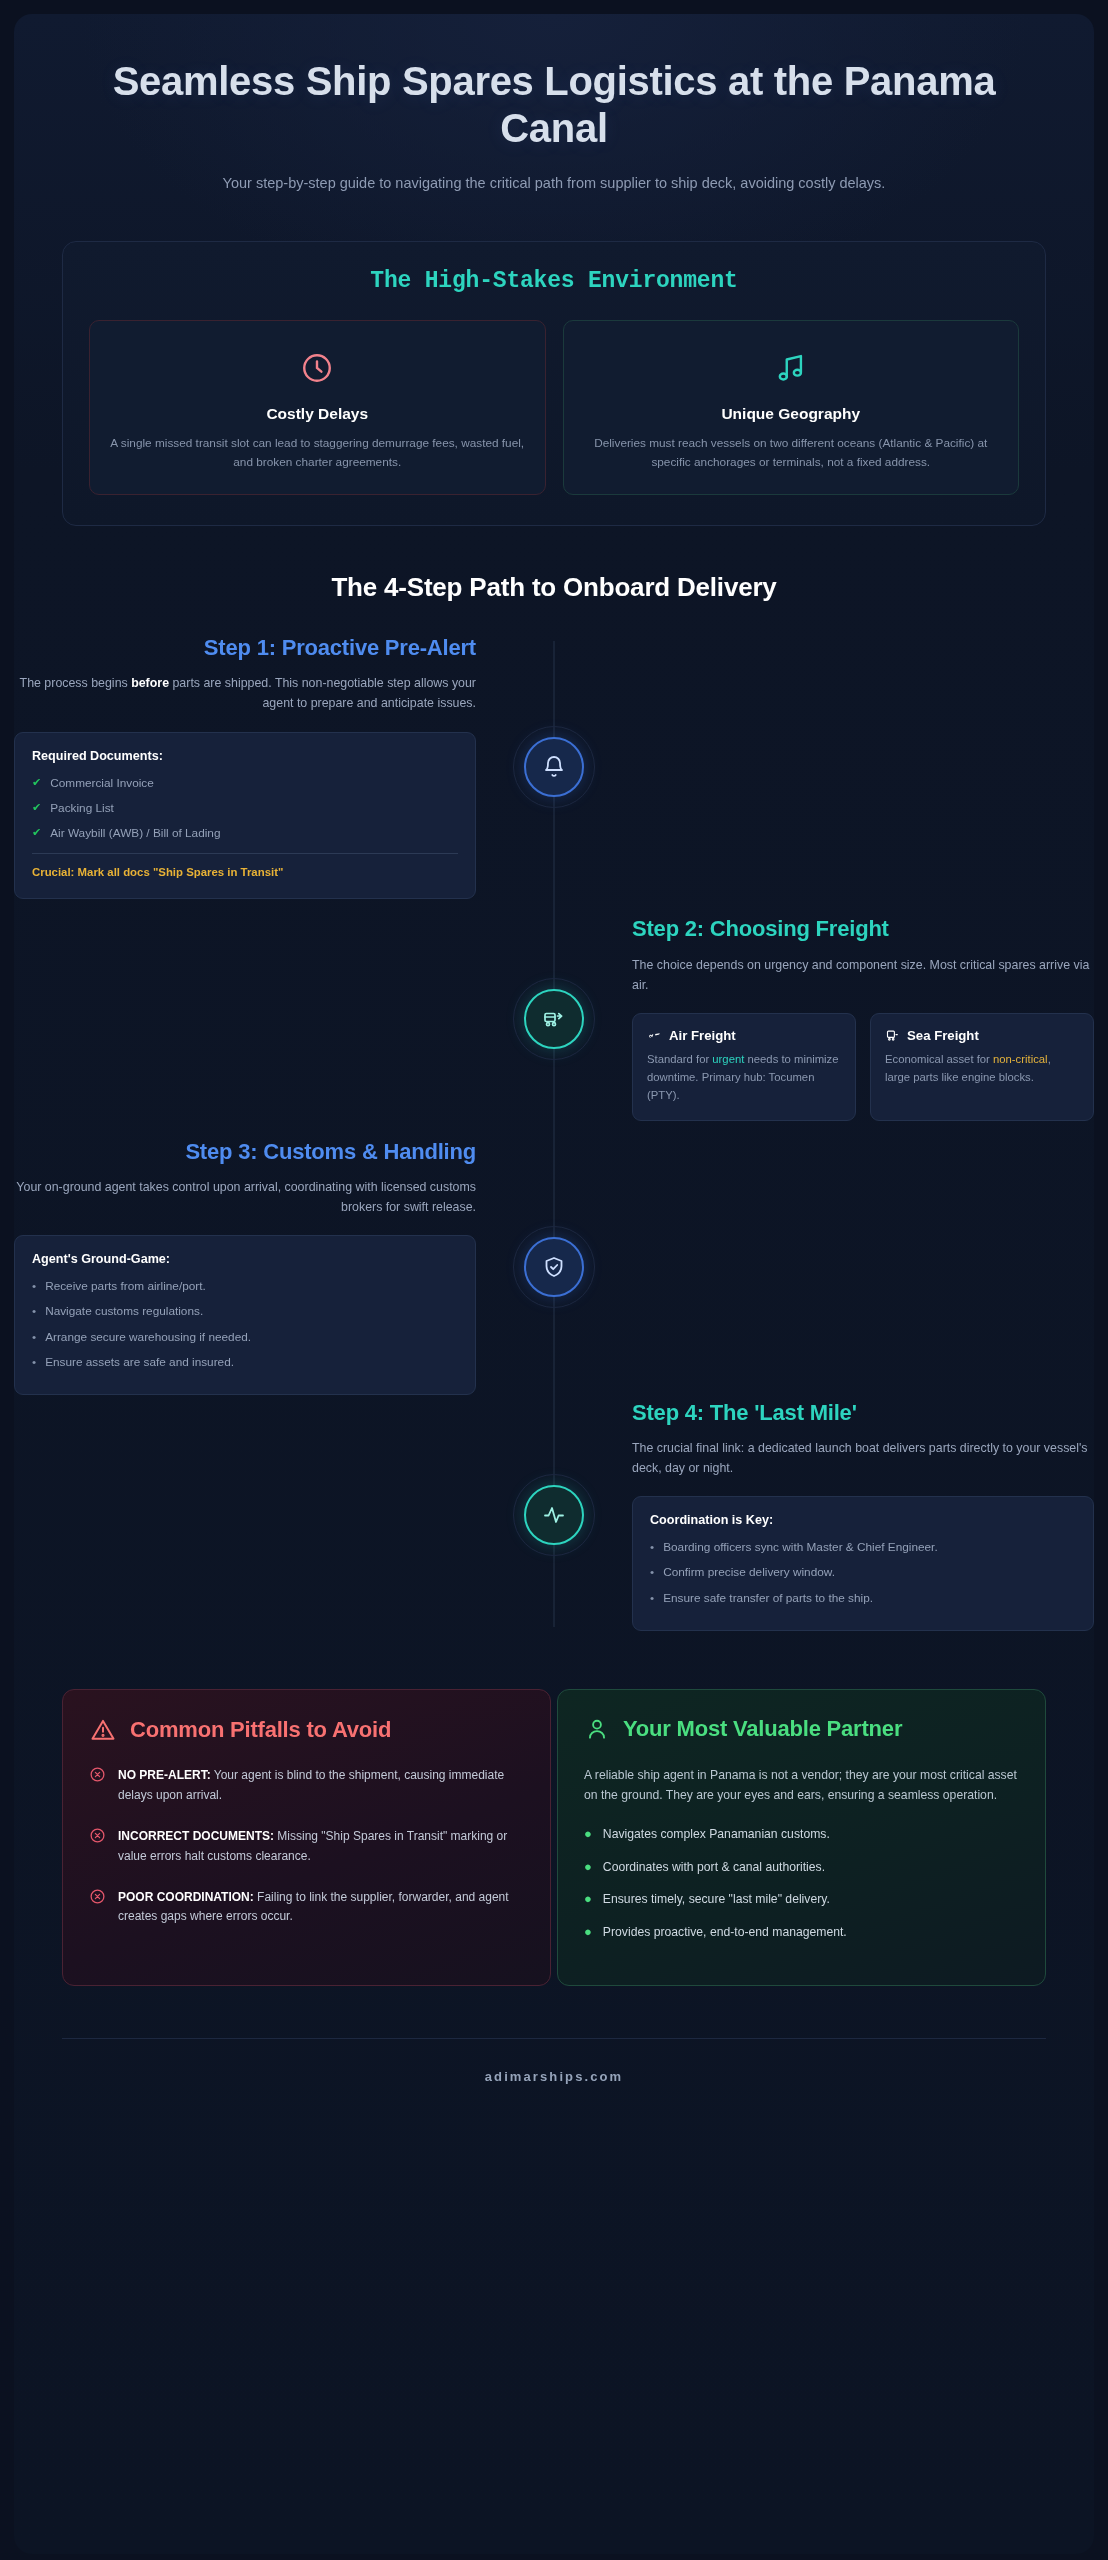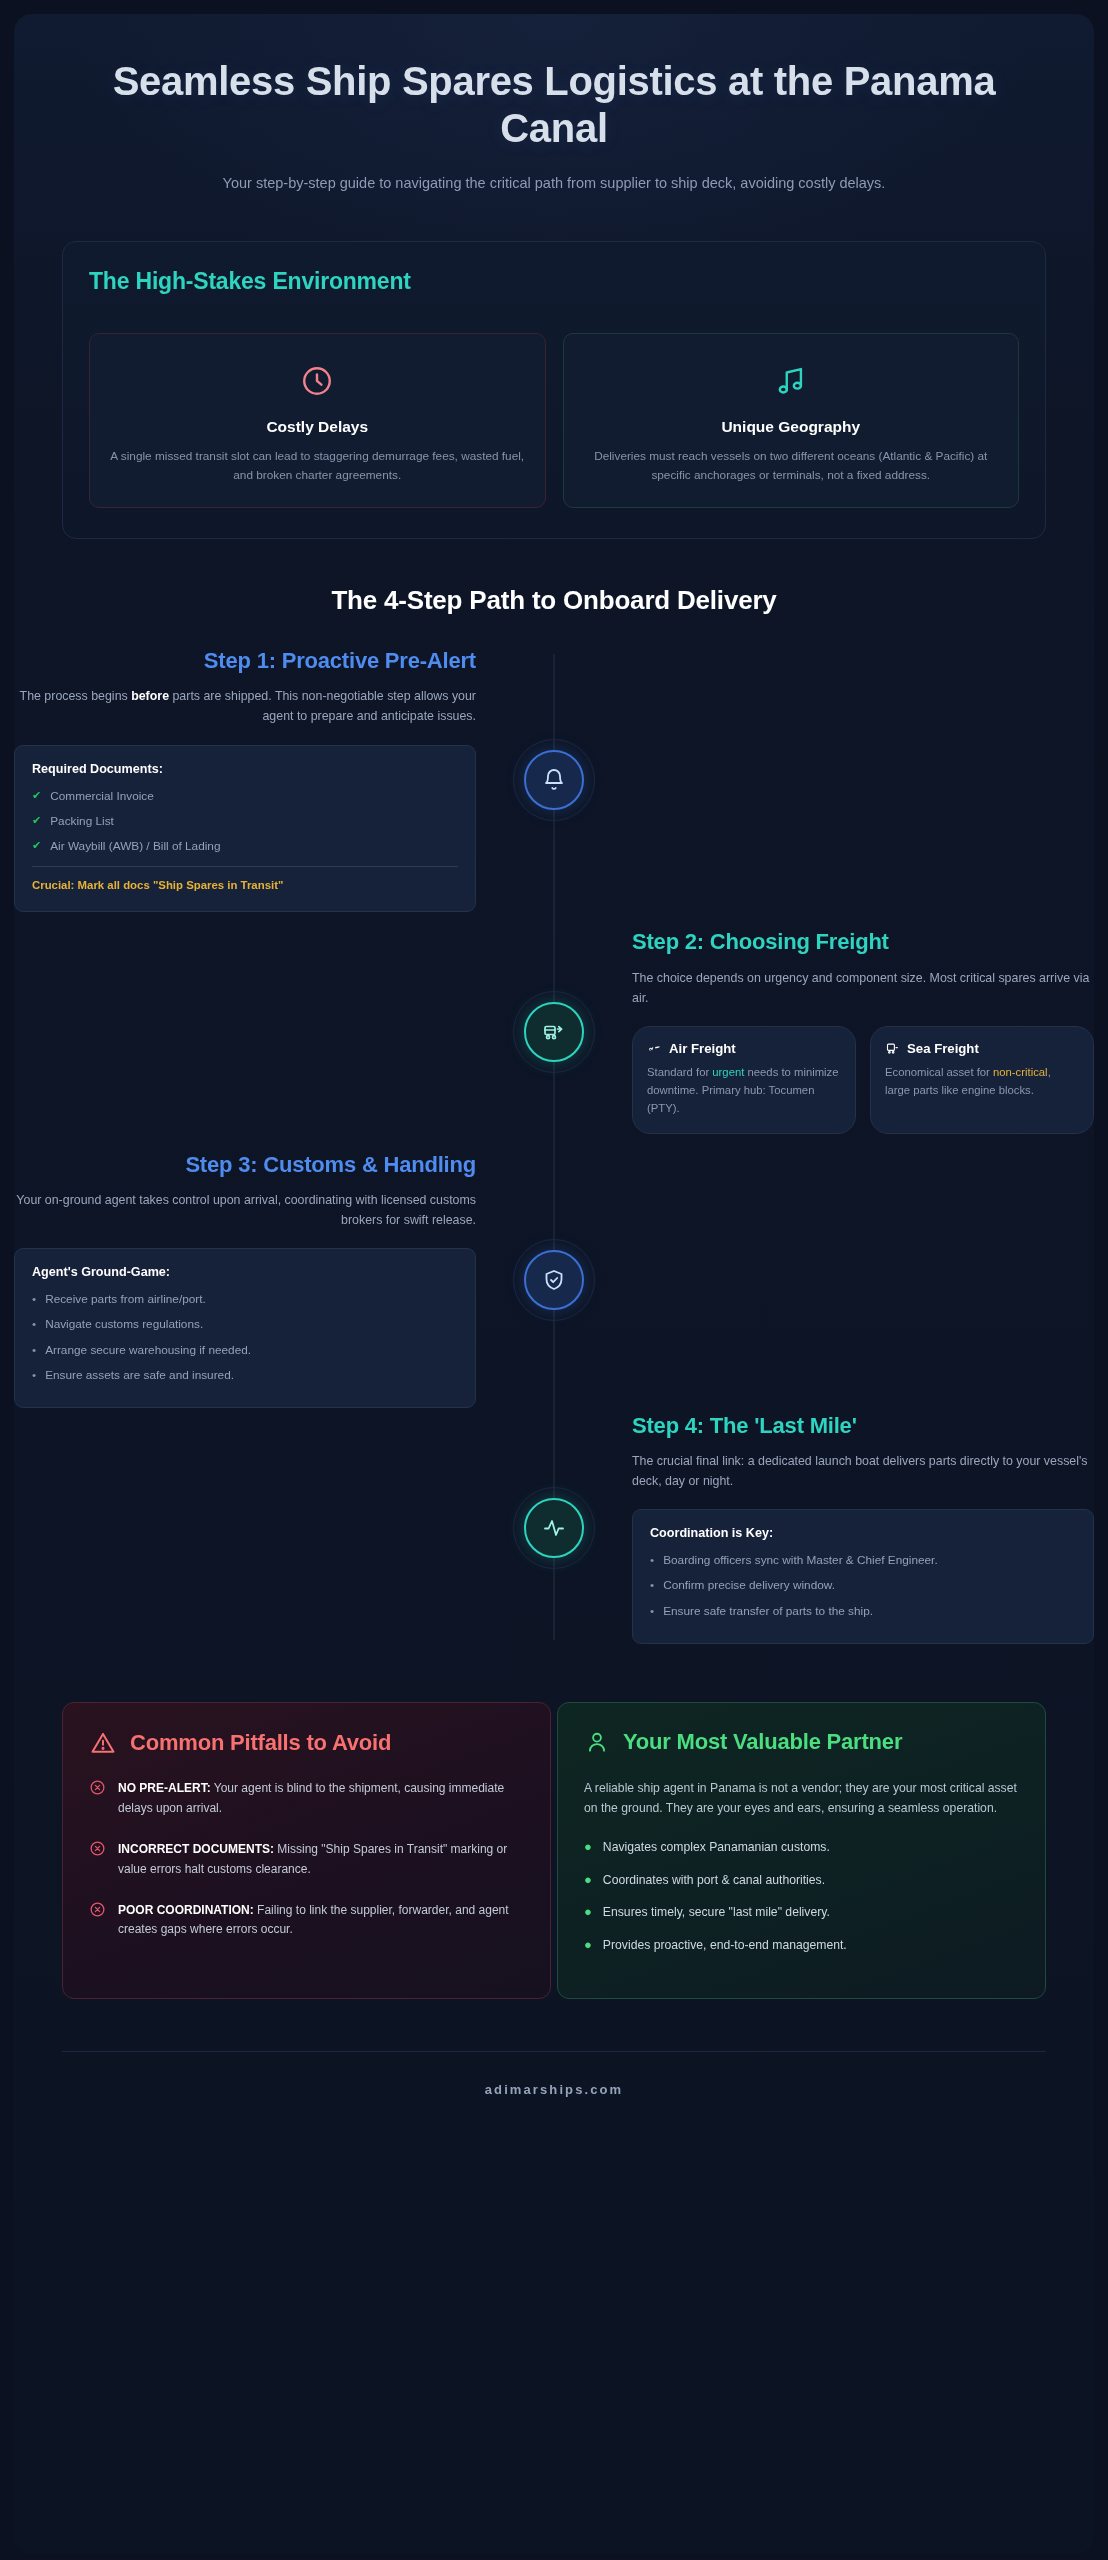--- a/index.html
+++ b/index.html
@@ -50,26 +50,27 @@
 
   
   .env-panel {
     margin: 36px 48px 0 48px;
     border: 1px solid #1e2a44;
     border-radius: 14px;
     background: linear-gradient(180deg, #101a2e 0%, #0e1729 100%);
     padding: 26px 26px 30px 26px;
   }
   .env-title {
-    text-align: left;
+    text-align: center;
     color: #2dd4bf;
     font-size: 23px;
     font-weight: 700;
-    margin-bottom: 38px;
+    margin-bottom: 26px;
     letter-spacing: -0.2px;
+    font-family: Liberation Mono, monospace;
   }
   .env-cards { display: flex; gap: 17px; }
   .env-card {
     flex: 1;
     border-radius: 10px;
     background: #111c30;
     padding: 24px 16px 22px 16px;
     text-align: center;
   }
   .env-card.red    { border: 1px solid #3a2230; }
@@ -153,21 +154,21 @@
   .inset li { font-size: 11.8px; line-height: 1.55; color: #94a1b8; margin-bottom: 7px; display: flex; gap: 9px; }
   .inset li .bul { color: #8593ab; }
   .chk { color: #22c55e; font-size: 11px; line-height: 1.6; flex: 0 0 auto; }
   .hr { height: 1px; background: #2c3a55; margin: 11px 0 10px 0; }
   .crucial { font-size: 11.4px; font-weight: 700; color: #e8b236; line-height: 1.5; }
 
   .freight-row { display: flex; gap: 14px; margin-top: 18px; }
   .freight {
     flex: 1;
     border: 1px solid #23314d;
-    border-radius: 18px;
+    border-radius: 9px;
     background: #16213a;
     padding: 14px 14px 15px 14px;
   }
   .freight .fh { display: flex; align-items: center; gap: 7px; margin-bottom: 8px; }
   .freight .fh span.lbl { font-size: 13.2px; font-weight: 700; color: #ffffff; }
   .freight p { font-size: 11.3px; line-height: 1.58; color: #8b98b0; }
   .em-teal { color: #2dd4bf; }
   .em-amber { color: #e3b23c; }
 
   

